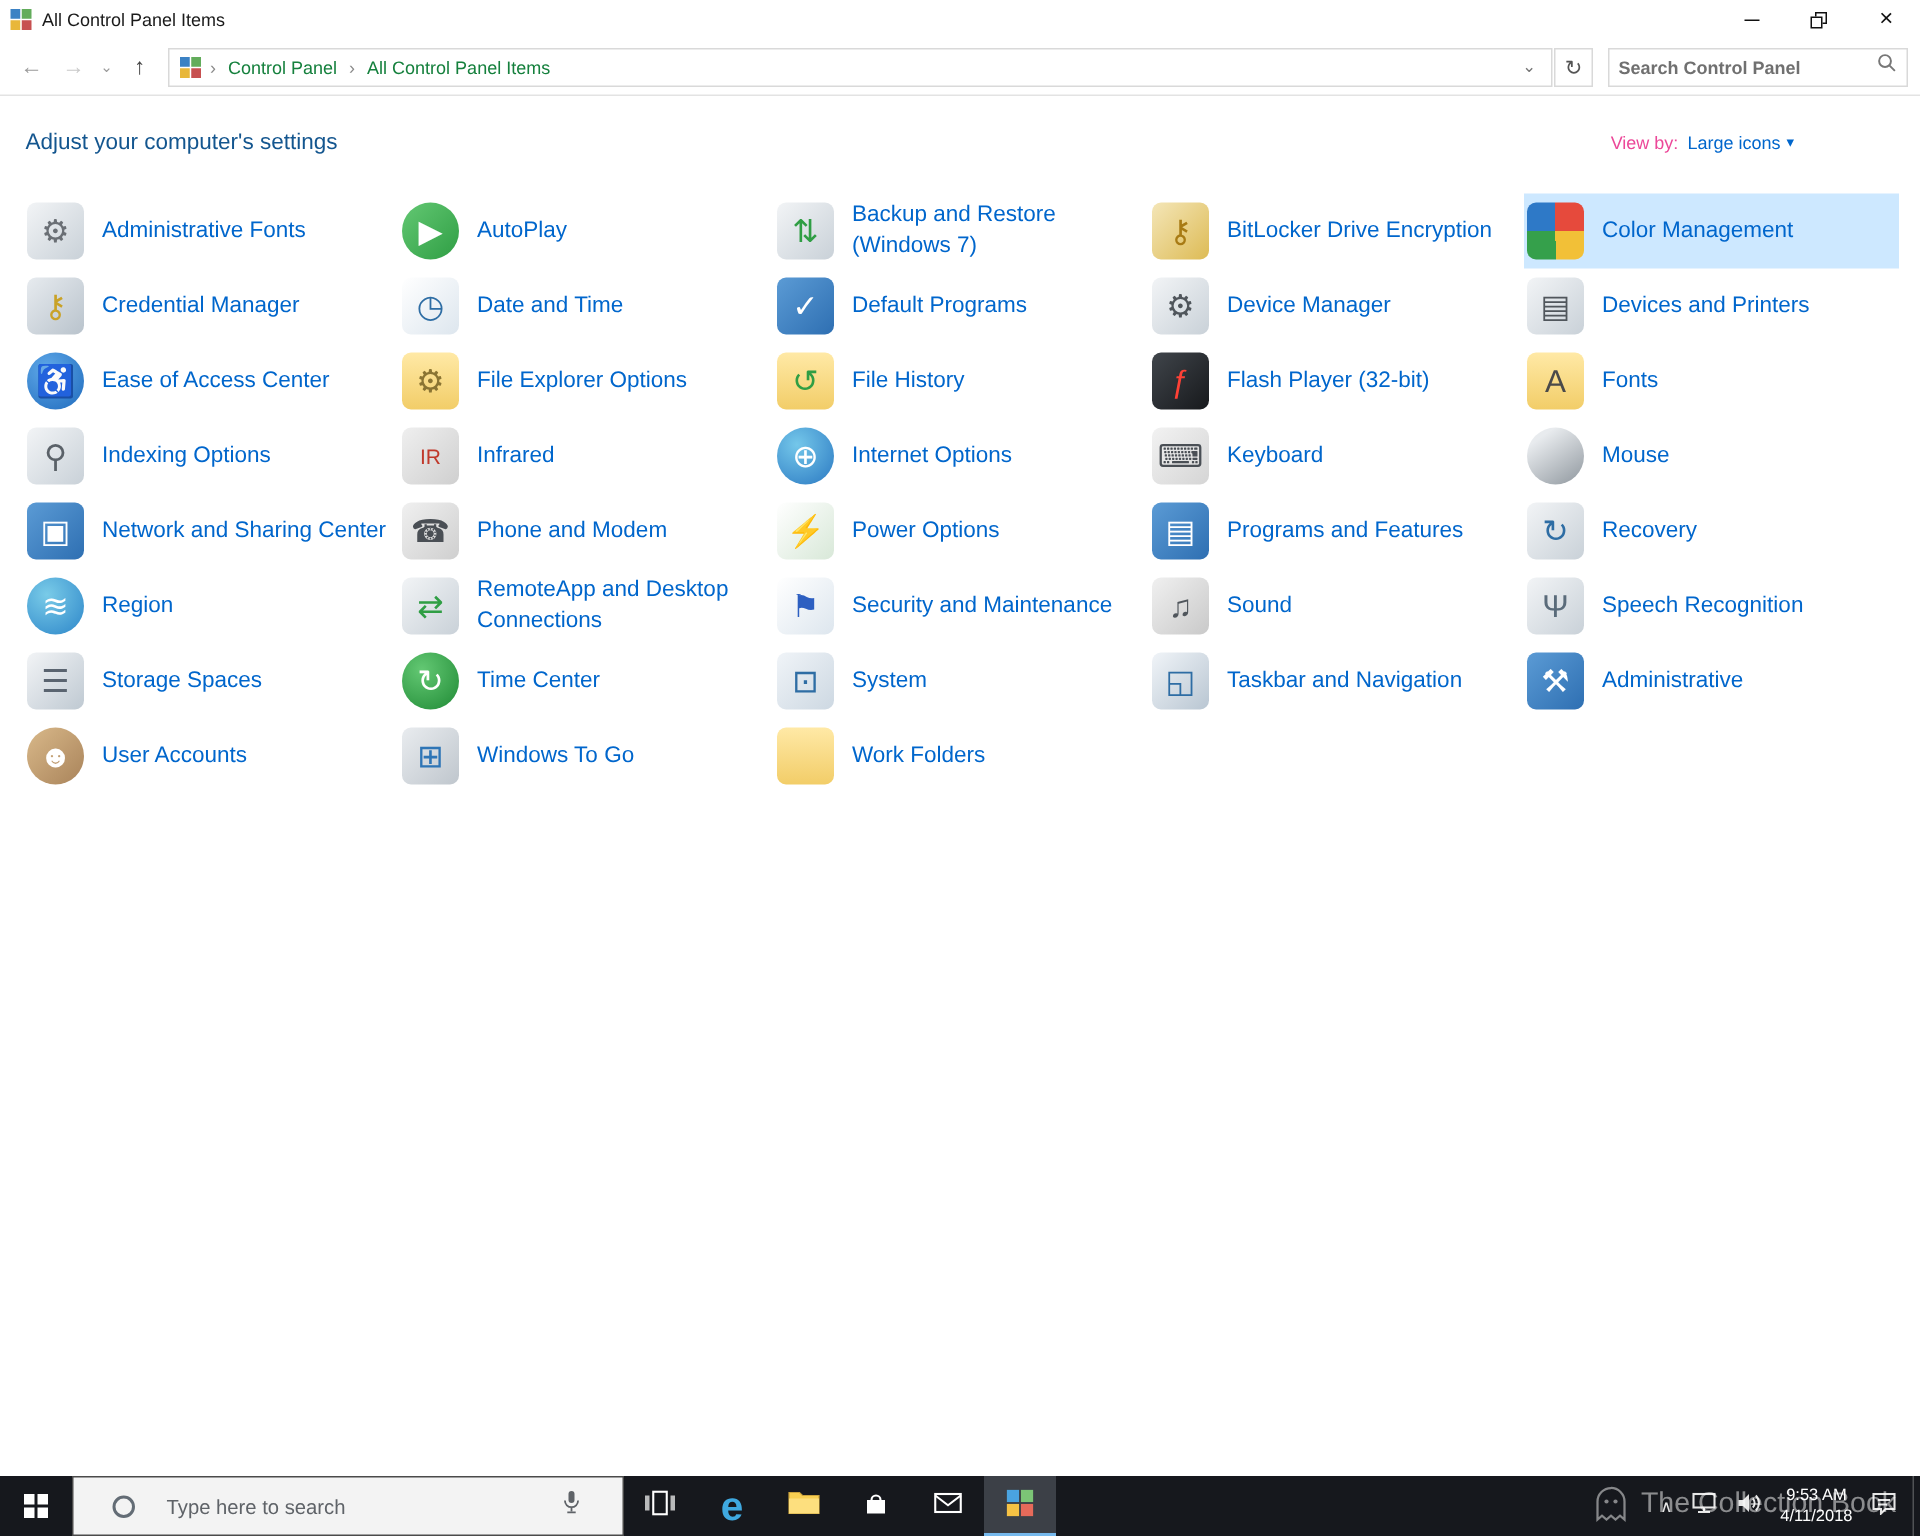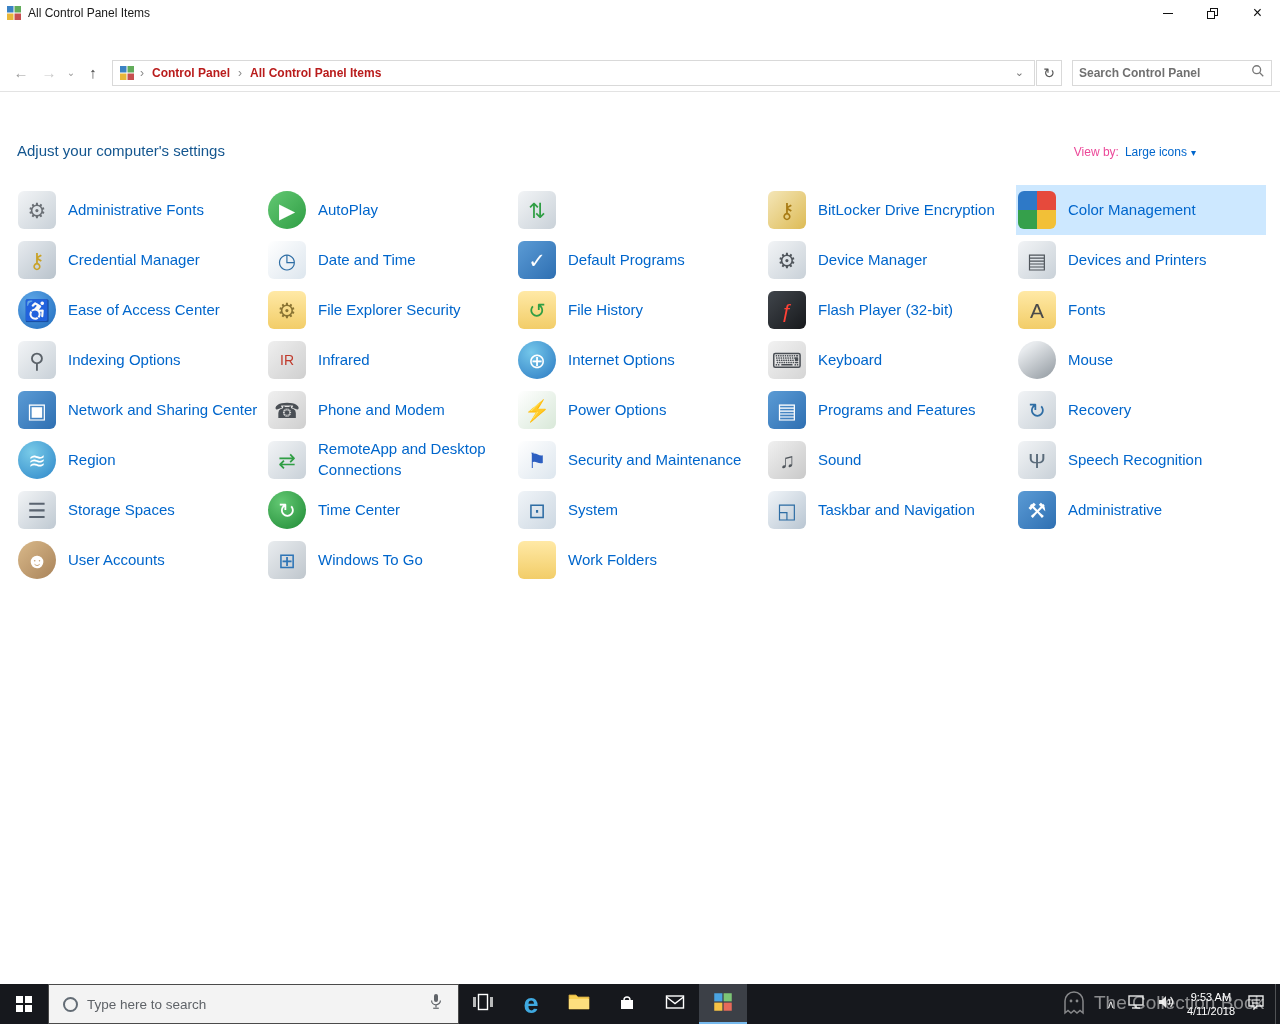--- a/index.html
+++ b/index.html
@@ -1,42 +1,42 @@
 <!DOCTYPE html>
 <html style="--link: #0066cc; --header-color: #14568f; --highlight: #cde8ff;"><head>
 <meta charset="utf-8">
 <style>
   * { box-sizing: border-box; margin: 0; padding: 0; }
   html,body { width:1280px; height:1024px; overflow:hidden; }
   body { font-family:"Liberation Sans", sans-serif; background:#fff; display:flex; flex-direction:column; }
   button { background:none; border:none; font:inherit; color:inherit; cursor:default; }
 
   
-  .window { flex:1; display:flex; flex-direction:column; background:#fff; min-height:0;gap:28px; }
+  .window { flex:1; display:flex; flex-direction:column; background:#fff; min-height:0; }
   .titlebar { height:26px; display:flex; align-items:center; background:#fff; padding-left:6px; flex:none; }
   .app-icon16 { width:16px; height:16px; display:inline-flex; flex:none; }
   .titlebar .title { font-size:12px; color:#1a1a1a; margin-left:6px; }
   .caption { margin-left:auto; display:flex; height:100%; }
   .cap { width:45px; height:100%; display:flex; align-items:center; justify-content:center; }
   .minbar { width:10px; height:1px; background:#111; display:block; }
   .restore-ic { position:relative; width:11px; height:11px; display:block; }
   .restore-ic i { position:absolute; width:8px; height:8px; border:1px solid #111; display:block; }
   .restore-ic i:first-child { top:0; right:0; }
   .restore-ic i:last-child { bottom:0; left:0; background:#fff; }
   .close-x { font-size:16px; line-height:1; color:#111; }
 
   .toolbar { height:38px; display:flex; align-items:center; background:#fff; border-bottom:1px solid #e3e3e3; padding:0 8px; gap:2px; flex:none; }
   .navbtn { width:26px; height:26px; display:flex; align-items:center; justify-content:center; font-size:15px; }
   .navbtn.back { color:#9a9a9a; }
   .navbtn.fwd { color:#c9c9c9; }
   .navbtn.hist { width:14px; font-size:10px; color:#9a9a9a; }
   .navbtn.up { color:#444; margin-right:4px; }
   .addressbar { flex:1; height:26px; border:1px solid #d9d9d9; background:#fff; display:flex; align-items:center; padding:0 6px; gap:5px; min-width:0; }
   .crumb-sep { color:#8a8a8a; font-size:12px; }
-  .crumb { font-size:12px; color:#b91c1c; white-space:nowrap; padding:2px 3px;font-weight:bold; }
+  .crumb { font-size:12px; color:#15803d; white-space:nowrap; padding:2px 3px; }
   .addr-caret { margin-left:auto; color:#777; font-size:11px; padding:0 4px; }
   .refreshbtn { width:26px; height:26px; border:1px solid #d9d9d9; margin-left:-1px; display:flex; align-items:center; justify-content:center; color:#555; font-size:14px; }
   .searchbox { width:200px; height:26px; border:1px solid #d9d9d9; margin-left:8px; display:flex; align-items:center; padding:0 6px; gap:4px; }
   .searchbox input { flex:1; border:none; outline:none; font-size:12px; color:#333; min-width:0; font-family:inherit;font-weight:bold; }
   .searchbox input::placeholder { color:#707070; }
 
   
   .content { flex:1; background:#fff; overflow:hidden; min-height:0; }
   .page-header { display:flex; justify-content:space-between; align-items:baseline; padding:22px 84px 0 17px; }
   .page-title { font-size:15px; color:var(--header-color,#14568f); }
@@ -50,21 +50,21 @@
   .item.hl { background:var(--highlight,#cde8ff); }
   .cp-icon { width:38px; height:38px; margin-left:2px; flex:none; border-radius:6px; display:flex; align-items:center; justify-content:center; font-size:21px; line-height:1; }
   .cp-icon.round { border-radius:50%; }
   .item-label { font-size:15px; color:var(--link,#0066cc); line-height:1.38; }
 
   
   .taskbar { height:40px; flex:none; background:#16181d; display:flex; align-items:stretch; color:#fff; position:relative; }
   .start { width:48px; display:flex; align-items:center; justify-content:center; }
   .winlogo { display:grid; grid-template-columns:7px 7px; grid-template-rows:7px 7px; gap:1.5px; }
   .winlogo i { background:#fff; display:block; }
-  .tb-search { width:411px; background:#f3f3f3; border:1px solid #4a4a4a; display:flex; align-items:center; gap:9px; padding:0 14px; }
+  .tb-search { width:368px; background:#f3f3f3; border:1px solid #4a4a4a; display:flex; align-items:center; gap:21px; padding:0 26px; }
   .cortana { width:15px; height:15px; border:2px solid #636c75; border-radius:50%; flex:none; }
   .tb-search-text { font-size:13.5px; color:#5f6368; flex:1; white-space:nowrap; }
   .tb-app { width:48px; display:flex; align-items:center; justify-content:center; }
   .tb-app.active { background:#3c4047; box-shadow:inset 0 -2px 0 #76b9ed; }
   .edge-e { font-size:27px; font-weight:bold; color:#3fa9e0; line-height:1; }
   .tb-spacer { flex:1; }
   .tray { display:flex; align-items:center; gap:12px; padding:0 10px 0 6px; }
   .tray button { display:flex; align-items:center; justify-content:center; }
   .chev-up { font-size:11px; color:#e6e6e6; }
   .clock { flex-direction:column; font-size:11px; line-height:1.3; color:#fff; text-align:center; }
@@ -162,20 +162,21 @@
         <div class="item">
           <span class="cp-icon" style="background: linear-gradient(135deg, rgb(242, 244, 246), rgb(201, 209, 216)); color: rgb(106, 111, 117);">⚙</span>
           <span class="item-label">Administrative Fonts</span>
         </div>
         <div class="item">
           <span class="cp-icon round" style="background: linear-gradient(135deg, rgb(99, 200, 115), rgb(47, 158, 68)); color: rgb(255, 255, 255);">▶</span>
           <span class="item-label">AutoPlay</span>
         </div>
         <div class="item">
           <span class="cp-icon" style="background: linear-gradient(135deg, rgb(242, 244, 246), rgb(201, 209, 216)); color: rgb(47, 158, 68);">⇅</span>
+          <span class="item-label">Backup and Restore (Windows 7)</span>
         </div>
         <div class="item">
           <span class="cp-icon" style="background: linear-gradient(135deg, rgb(244, 230, 184), rgb(221, 187, 85)); color: rgb(168, 123, 20);">⚷</span>
           <span class="item-label">BitLocker Drive Encryption</span>
         </div>
         <div class="item hl">
           <span class="cp-icon" style="background: conic-gradient(rgb(230, 74, 60) 0deg, rgb(230, 74, 60) 25%, rgb(242, 192, 55) 25%, rgb(242, 192, 55) 50%, rgb(53, 160, 75) 50%, rgb(53, 160, 75) 75%, rgb(46, 121, 199) 75%, rgb(46, 121, 199) 100%); color: rgb(255, 255, 255);"></span>
           <span class="item-label">Color Management</span>
         </div>
         <div class="item">
@@ -197,21 +198,21 @@
         <div class="item">
           <span class="cp-icon" style="background: linear-gradient(135deg, rgb(242, 244, 246), rgb(201, 209, 216)); color: rgb(80, 86, 92);">▤</span>
           <span class="item-label">Devices and Printers</span>
         </div>
         <div class="item">
           <span class="cp-icon round" style="background: radial-gradient(circle at 35% 30%, rgb(95, 168, 232), rgb(31, 107, 189)); color: rgb(255, 255, 255);">♿</span>
           <span class="item-label">Ease of Access Center</span>
         </div>
         <div class="item">
           <span class="cp-icon" style="background: linear-gradient(rgb(255, 233, 166), rgb(242, 205, 104)); color: rgb(138, 116, 51);">⚙</span>
-          <span class="item-label">File Explorer Security</span>
+          <span class="item-label">File Explorer Options</span>
         </div>
         <div class="item">
           <span class="cp-icon" style="background: linear-gradient(rgb(255, 233, 166), rgb(242, 205, 104)); color: rgb(47, 158, 68);">↺</span>
           <span class="item-label">File History</span>
         </div>
         <div class="item">
           <span class="cp-icon" style="background: linear-gradient(135deg, rgb(64, 69, 75), rgb(23, 25, 28)); color: rgb(255, 65, 54);">ƒ</span>
           <span class="item-label">Flash Player (32-bit)</span>
         </div>
         <div class="item">

